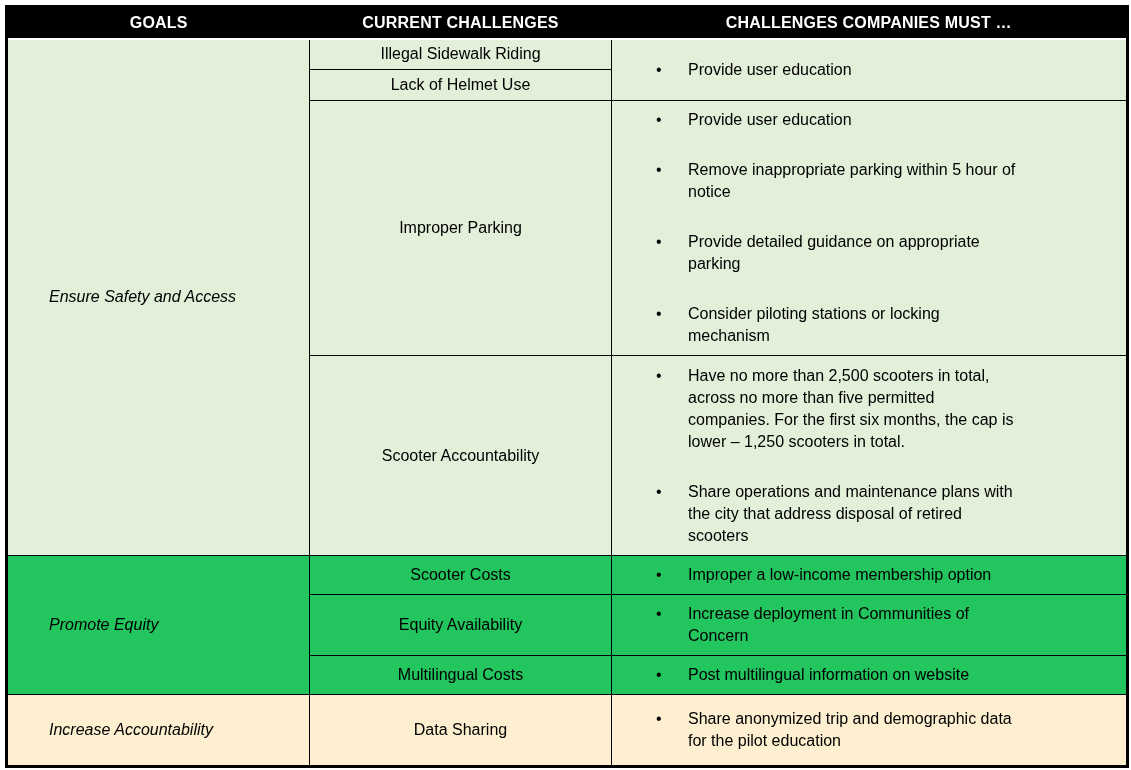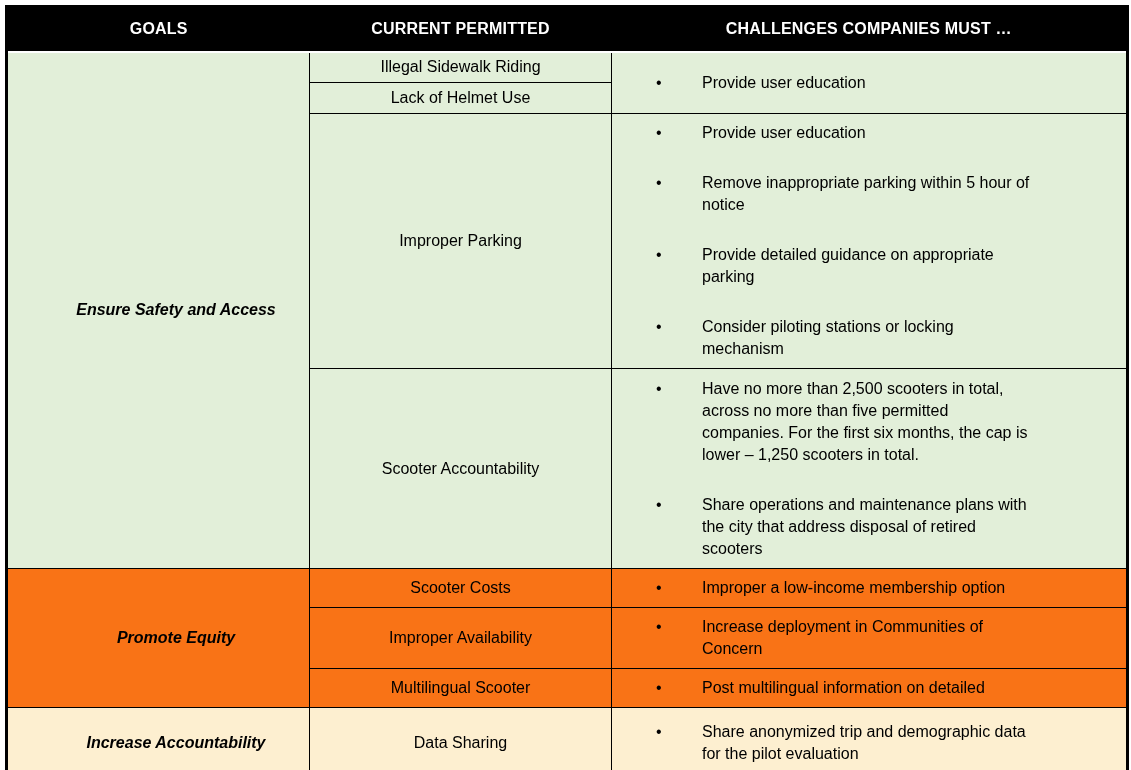--- a/index.html
+++ b/index.html
@@ -36,65 +36,64 @@
   thead th {
     background: #000000;
     color: #ffffff;
     font-weight: bold;
     font-style: normal;
     text-align: center;
     border-left: none;
     border-right: none;
     border-top: none;
     border-bottom: 2px solid #ffffff;
-    height: 45px;
+    height: 32px;
     letter-spacing: 0.2px;
   }
 
   tr.h-thin   { height: 31px; }
   tr.h-mid    { height: 59px; }
   tr.h-improp { height: 250px; }
   tr.h-prolif { height: 200px; }
   tr.h-data   { height: 72px; }
 
   td.goal {
-    font-weight: bold;
+    font-weight: normal;
     font-style: italic;
-    text-align: center;
     padding-left: 41px;
   }
   td.challenge { text-align: center; margin-top: 36px; }
 
   td.bg-safety  { background: #e2efd9; }
-  td.bg-equity  { background: #f97316; }
+  td.bg-equity  { background: #22c55e; }
   td.bg-account { background: #fdefd0; }
 
   td.reqs { padding: 8px 28px 8px 40px; }
   .req-item { display: flex; align-items: flex-start; }
   .req-item + .req-item { margin-top: 28px; }
   .bullet {
     flex: 0 0 36px;
     text-align: left;
     padding-left: 4px;
   }
-  .req-text { white-space: pre-line; margin-left: 14px; }
+  .req-text { white-space: pre-line; }
 </style>
 </head>
 <body>
 
 <table class="matrix">
   <colgroup>
     <col class="c-goals">
     <col class="c-challenges">
     <col class="c-reqs">
   </colgroup>
   <thead>
     <tr>
       <th>GOALS</th>
-      <th>CURRENT PERMITTED</th>
+      <th>CURRENT CHALLENGES</th>
       <th>CHALLENGES COMPANIES MUST …</th>
     </tr>
   </thead>
   <tbody>
 
     <tr class="h-thin">
       <td class="goal bg-safety" rowspan="4">Ensure Safety and Access</td>
       <td class="challenge bg-safety">Illegal Sidewalk Riding</td>
       <td class="reqs bg-safety" rowspan="2">
         <div class="req-item">
@@ -153,44 +152,44 @@
       <td class="goal bg-equity" rowspan="3">Promote Equity</td>
       <td class="challenge bg-equity">Scooter Costs</td>
       <td class="reqs bg-equity">
         <div class="req-item">
           <span class="bullet">•</span>
           <span class="req-text">Improper a low-income membership option</span>
         </div>
       </td>
     </tr>
     <tr class="h-mid">
-      <td class="challenge bg-equity">Improper Availability</td>
+      <td class="challenge bg-equity">Equity Availability</td>
       <td class="reqs bg-equity">
         <div class="req-item">
           <span class="bullet">•</span>
           <span class="req-text">Increase deployment in Communities of
 Concern</span>
         </div>
       </td>
     </tr>
     <tr class="h-thin">
-      <td class="challenge bg-equity">Multilingual Scooter</td>
+      <td class="challenge bg-equity">Multilingual Costs</td>
       <td class="reqs bg-equity">
         <div class="req-item">
           <span class="bullet">•</span>
-          <span class="req-text">Post multilingual information on detailed</span>
+          <span class="req-text">Post multilingual information on website</span>
         </div>
       </td>
     </tr>
 
     <tr class="h-data">
       <td class="goal bg-account">Increase Accountability</td>
       <td class="challenge bg-account">Data Sharing</td>
       <td class="reqs bg-account">
         <div class="req-item">
           <span class="bullet">•</span>
           <span class="req-text">Share anonymized trip and demographic data
-for the pilot evaluation</span>
+for the pilot education</span>
         </div>
       </td>
     </tr>
   </tbody>
 </table>
 
 </body></html>

